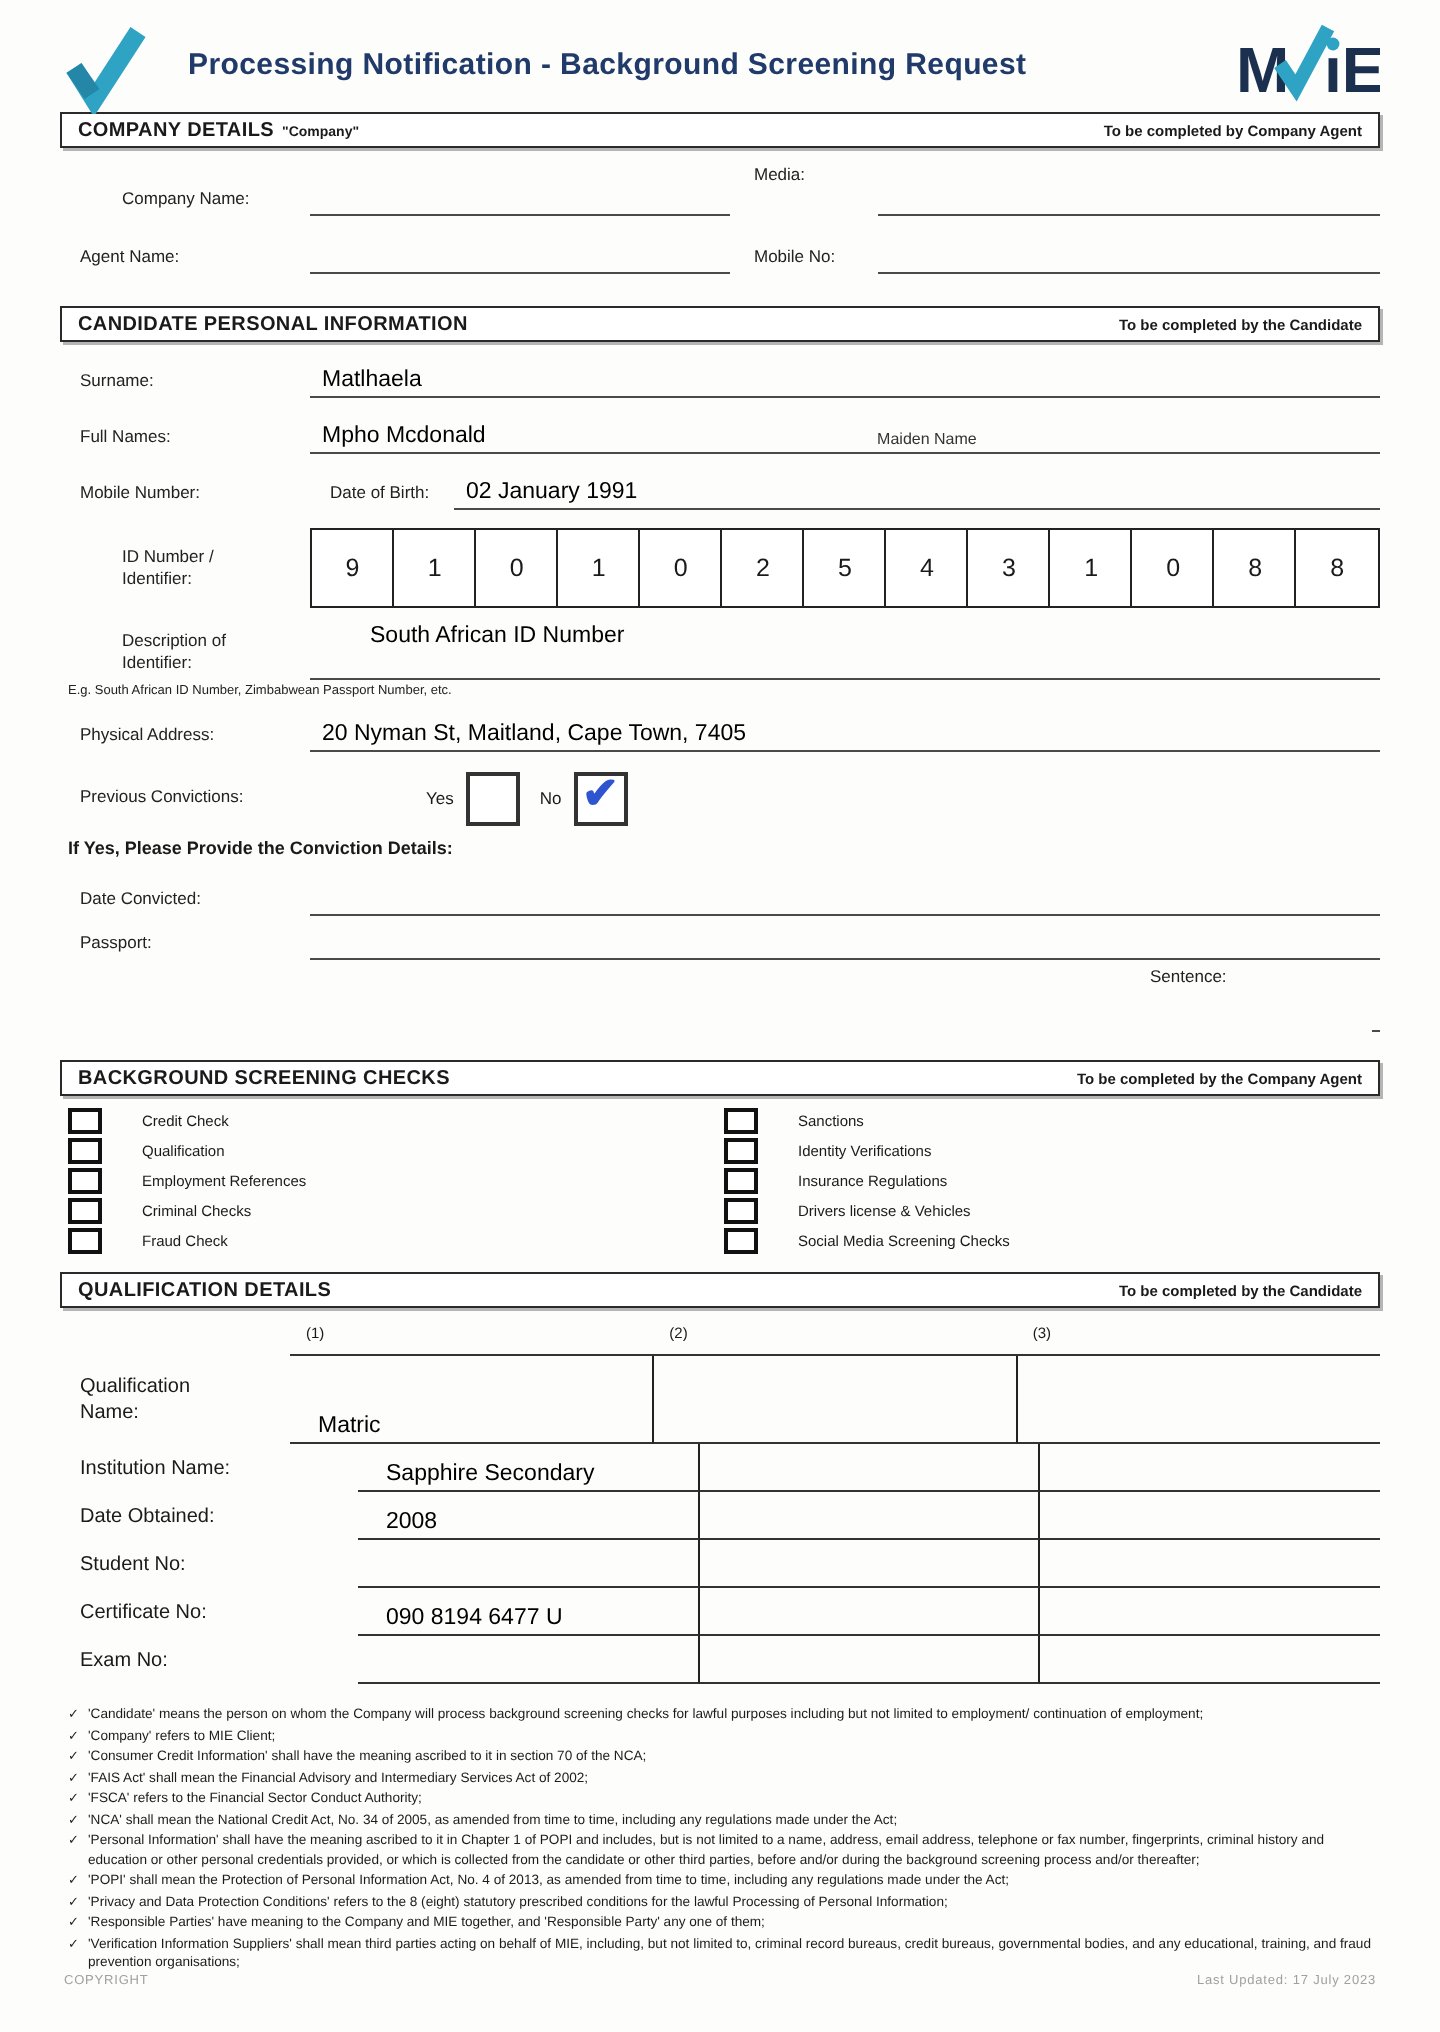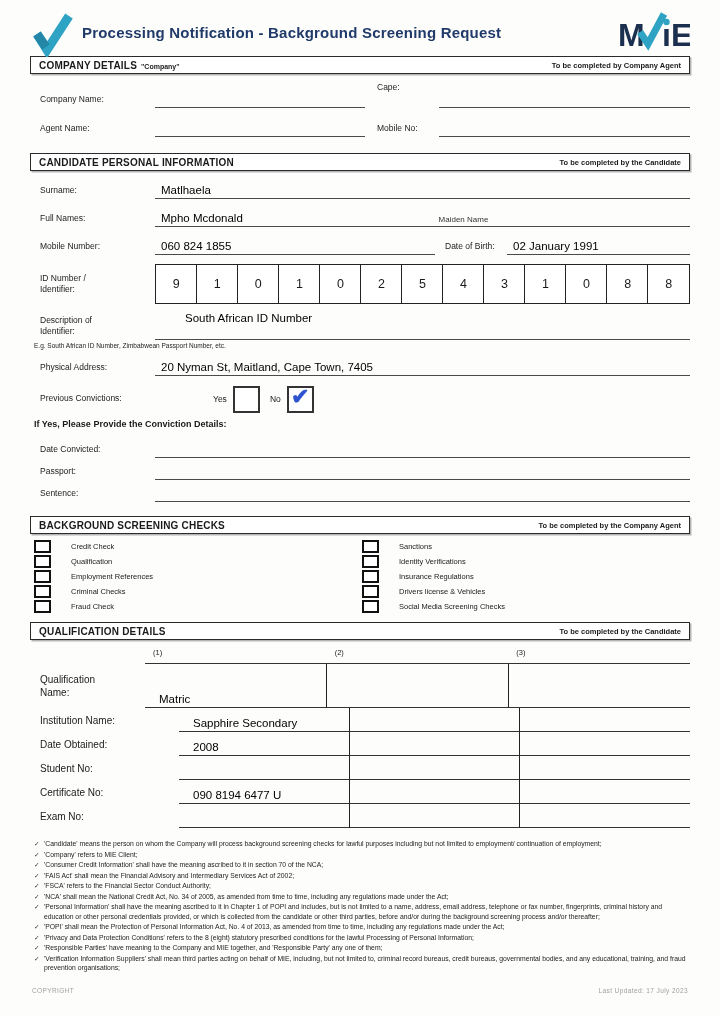--- a/index.html
+++ b/index.html
@@ -3,37 +3,37 @@
 <meta charset="utf-8">
 <style>
   * { margin:0; padding:0; box-sizing:border-box; }
   html,body { width:720px; height:1016px; background:#f4f4f2; }
   body { font-family:"Liberation Sans", sans-serif; color:#1a1a1a; position:relative; }
   .page { position:absolute; inset:0; background:#fdfdfc; padding:0 30px; }
 
   
   .hdr { display:flex; align-items:center; padding-top:12px; height:52px; }
   .hdr-check { width:44px; height:46px; flex:0 0 44px; margin-top:4px; }
-  .hdr-title { font-size:15px; font-weight:bold; color:#203a69; margin-left:8px; letter-spacing:.2px; }
+  .hdr-title { font-size:15px; font-weight:bold; color:#203a69; margin-left:20px; letter-spacing:.2px; }
   .hdr-spacer { flex:1; }
   .mie-logo { width:72px; height:44px; position:relative; }
 
   
   .bar { border:1.5px solid #2a2a2a; box-shadow:1.5px 1.5px 0 #b5b5b5; background:#fff;
          display:flex; justify-content:space-between; align-items:center;
          height:18px; padding:0 8px; margin-top:4px; }
   .bar-title { font-size:10px; font-weight:bold; letter-spacing:.2px; }
   .bar-sub { font-size:7px; font-weight:bold; margin-left:4px; }
   .bar-right { font-size:7.5px; font-weight:bold; }
 
   
   .row { display:flex; align-items:flex-end; }
   .lbl { font-size:8.5px; color:#222; flex-shrink:0; padding-bottom:3px; line-height:1.3; }
   .w115 { width:115px; }
-  .narrow { width:115px; } .narrow span{ display:inline-block; width:78px; }
+  .narrow { width:115px; } .narrow span{ display:inline-block; width:78px;margin-left:21px; }
   .line { border-bottom:1.5px solid #4a4a4a; position:relative; }
   .val { font-size:11.5px; color:#000; padding:0 0 1px 6px; white-space:nowrap; }
   .grow { flex:1; }
 
   .company-block { padding:8px 0 10px 10px; }
   .company-block .row { margin-bottom:10px; }
   .pair-left { flex:0 0 325px; display:flex; align-items:flex-end; }
   .pair-right { flex:1; display:flex; align-items:flex-end; margin-left:12px; }
   .pair-right .lbl { width:62px; }
 
@@ -118,21 +118,21 @@
     <span class="bar-right">To be completed by Company Agent</span>
   </div>
 
   <div class="company-block">
     <div class="row">
       <div class="pair-left">
         <span class="lbl narrow"><span>Company Name:</span></span>
         <span class="line grow" style="height:26px;"></span>
       </div>
       <div class="pair-right">
-        <span class="lbl" style="align-self:flex-start;">Cape:</span>
+        <span class="lbl" style="align-self:flex-start;">Media:</span>
         <span class="line grow" style="height:26px;"></span>
       </div>
     </div>
     <div class="row" style="margin-bottom:2px;">
       <div class="pair-left">
         <span class="lbl w115">Agent Name:</span>
         <span class="line grow">&nbsp;</span>
       </div>
       <div class="pair-right">
         <span class="lbl">Mobile No:</span>
@@ -156,21 +156,20 @@
     <div class="row frow">
       <span class="lbl w115">Full Names:</span>
       <span class="line grow">
         <span class="val">Mpho Mcdonald</span>
         <span class="maiden">Maiden Name</span>
       </span>
     </div>
 
     <div class="row frow">
       <span class="lbl w115">Mobile Number:</span>
-      <span class="line" style="width:280px;"><span class="val">060 824 1855</span></span>
       <span class="lbl" style="width:72px;padding-left:10px;">Date of Birth:</span>
       <span class="line grow"><span class="val">02 January 1991</span></span>
     </div>
 
     <div class="idrow">
       <span class="lbl narrow" style="width:115px;padding-bottom:0;"><span>ID Number / Identifier:</span></span>
       <div class="idboxes grow">
         <span class="idbox grow">9</span>
         <span class="idbox grow">1</span>
         <span class="idbox grow">0</span>
@@ -213,21 +212,21 @@
     <div class="ifyes">If Yes, Please Provide the Conviction Details:</div>
 
     <div class="row convrow">
       <span class="lbl w115">Date Convicted:</span>
       <span class="line grow">&nbsp;</span>
     </div>
     <div class="row convrow">
       <span class="lbl w115">Passport:</span>
       <span class="line grow">&nbsp;</span>
     </div>
-    <div class="row" style="margin-bottom:2px;">
+    <div class="row" style="margin-bottom:2px;flex-direction:column;">
       <span class="lbl w115">Sentence:</span>
       <span class="line grow">&nbsp;</span>
     </div>
   </div>
 
   <div class="bar">
     <span class="bar-title">BACKGROUND SCREENING CHECKS</span>
     <span class="bar-right">To be completed by the Company Agent</span>
   </div>
 

